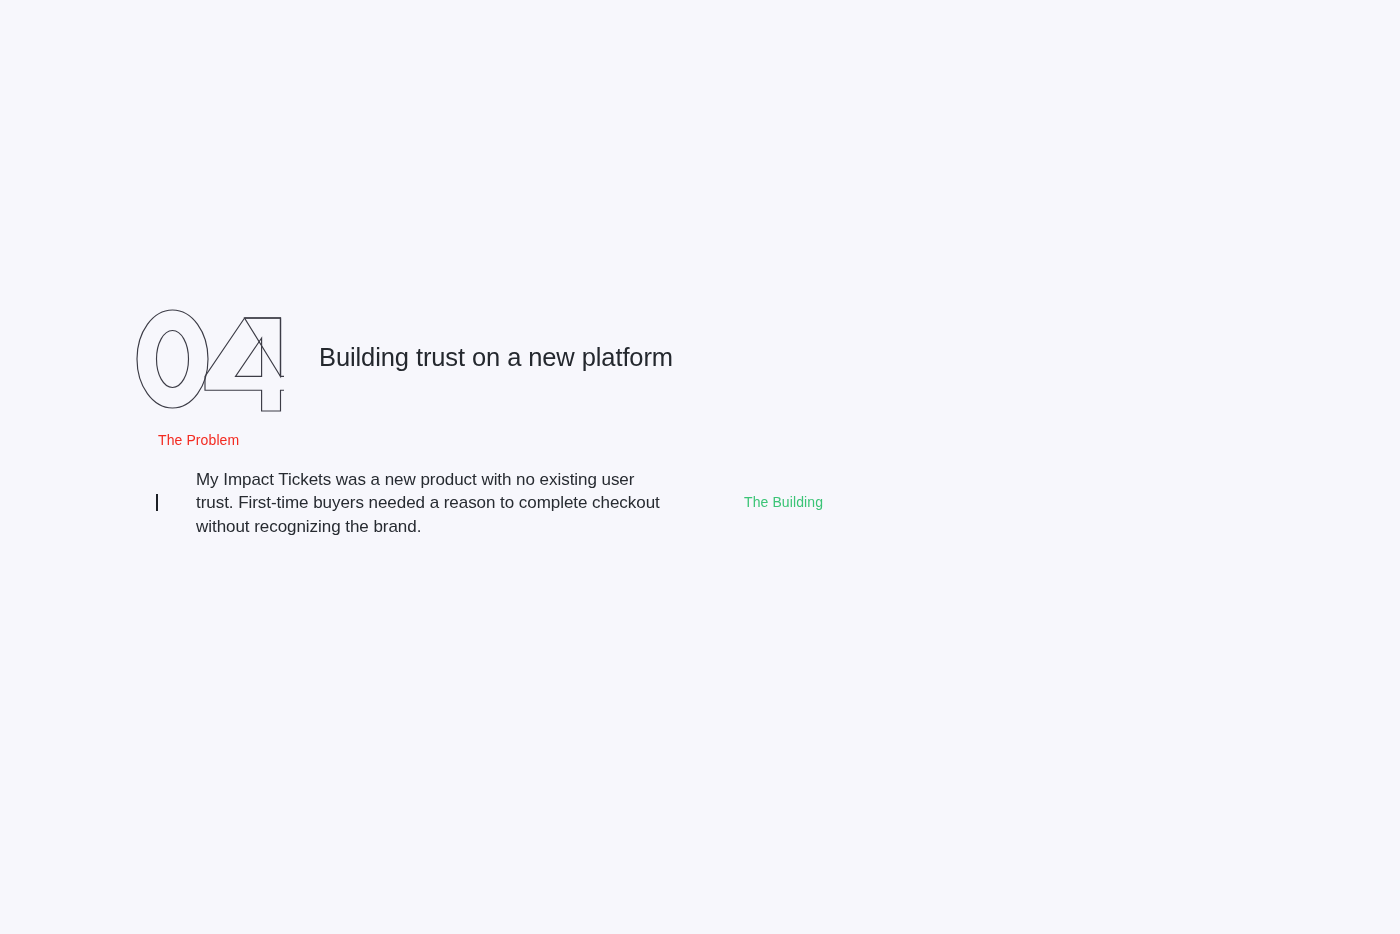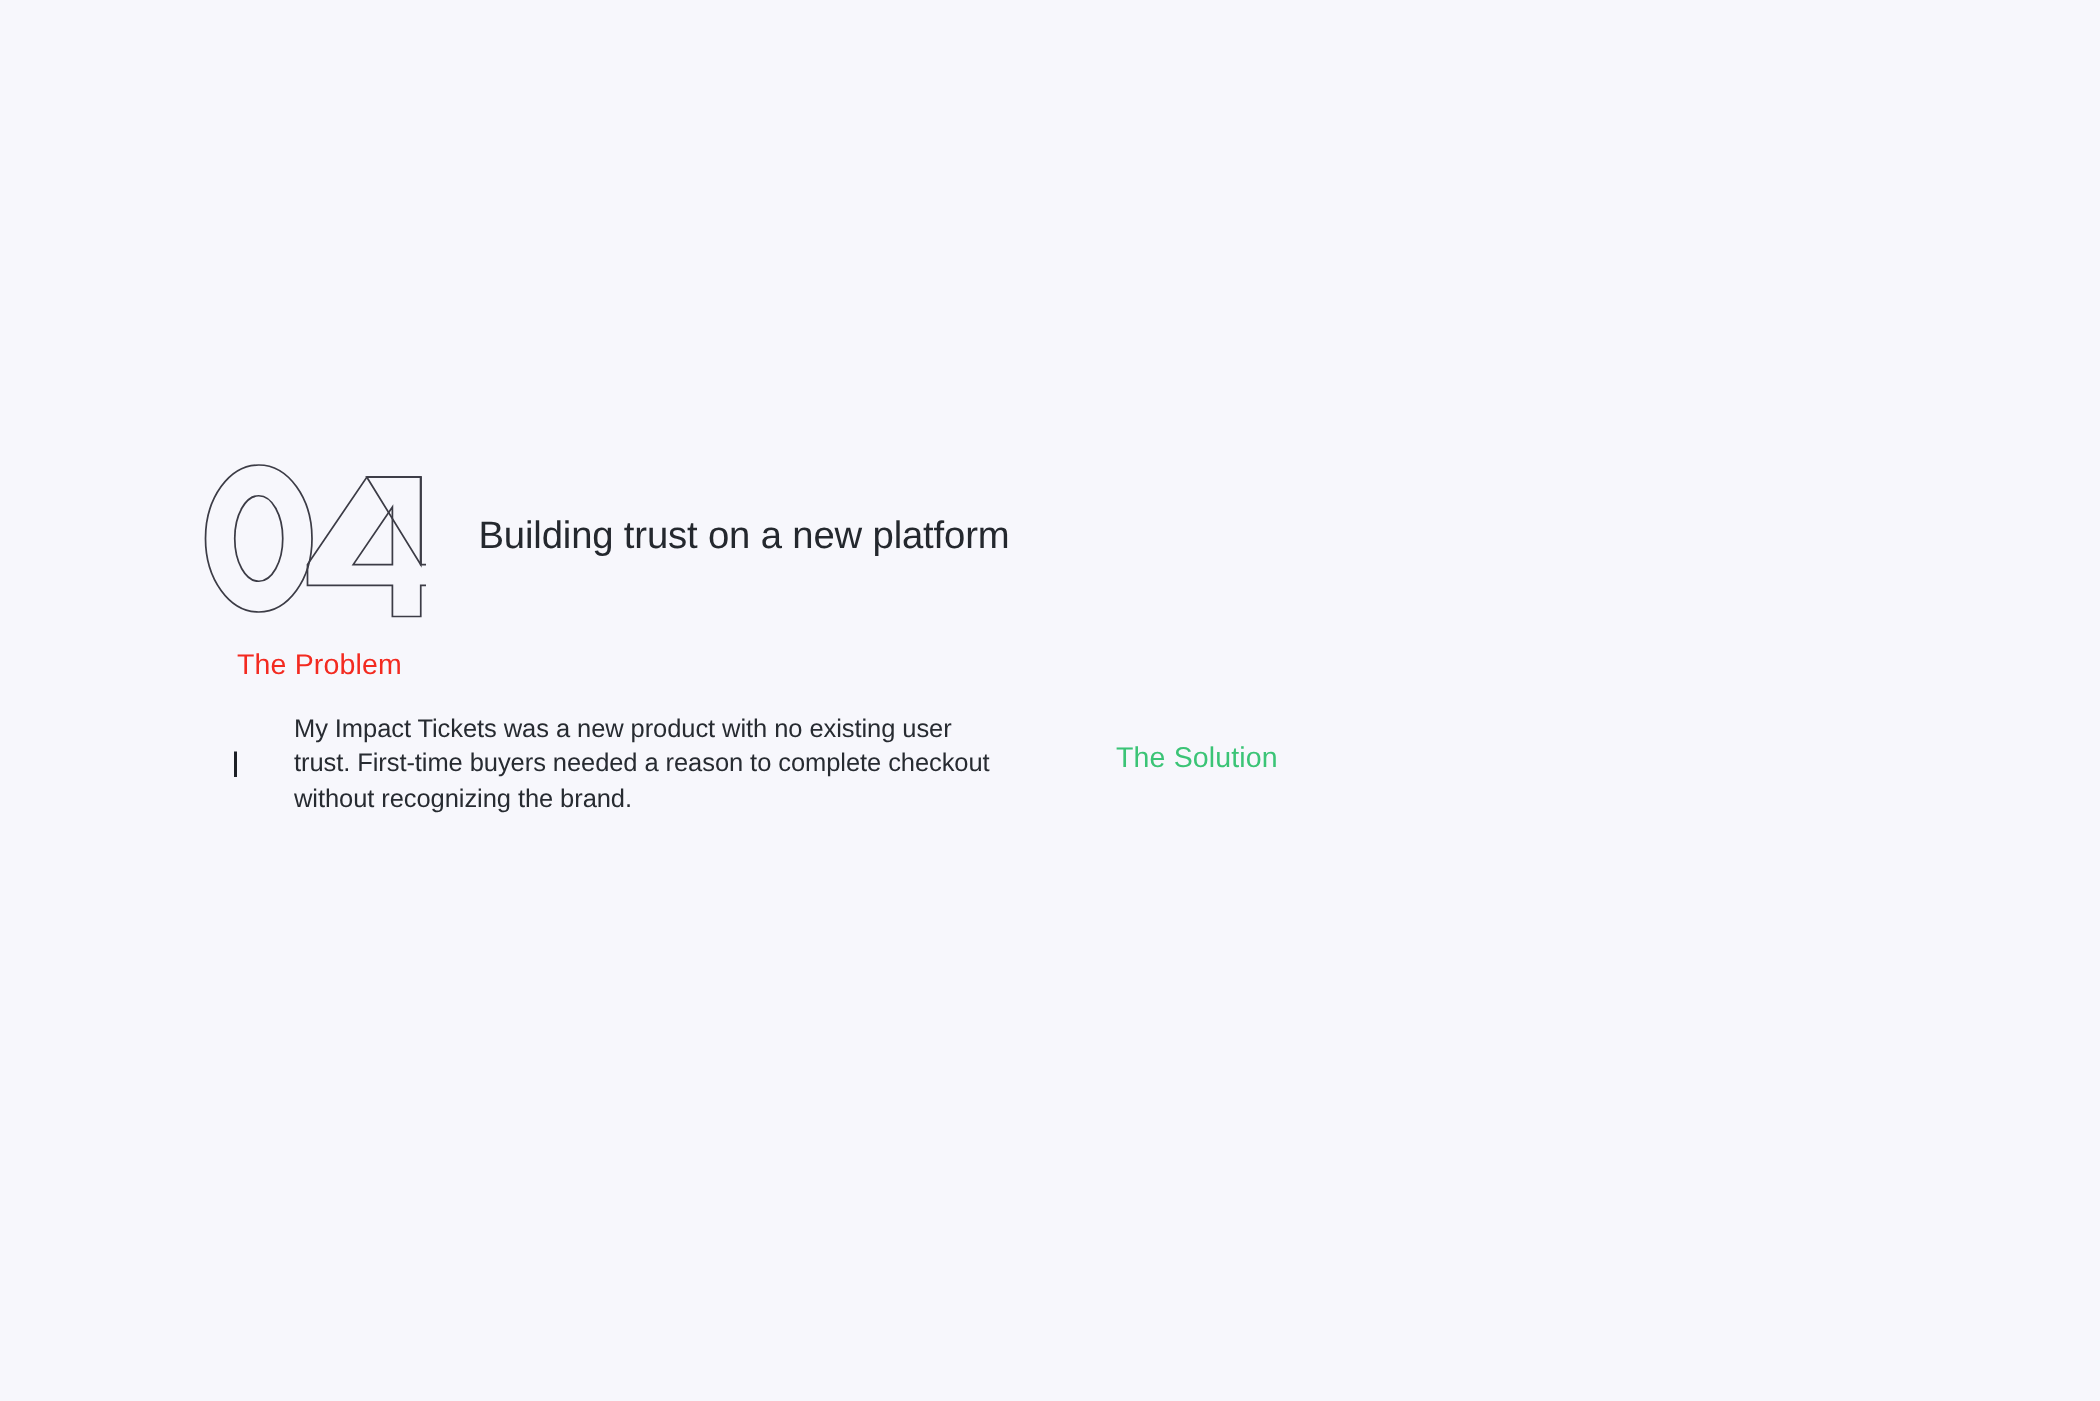--- a/index.html
+++ b/index.html
@@ -74,21 +74,21 @@
     width: 520px;
   }
 
   .block-solution {
     left: 742px;
     top: 494px;
     width: 500px;
   }
 
   .block-label {
-    font-size: 19px;
+    font-size: 14px;
     font-weight: 400;
     letter-spacing: 0.1px;
     line-height: 1.25;
     margin: 0 0 18px 2px;
   }
   .block-label.is-problem { color: #f32a20; }
   .block-label.is-solution { color: #3bc476; }
 
   .block-body-row {
     display: flex;
@@ -169,16 +169,16 @@
 
   <div class="block block-problem">
     <div class="block-label is-problem" style="color: rgb(243, 42, 32);">The Problem</div>
     <div class="block-body-row">
       <div class="block-rule"></div>
       <div class="block-text">My Impact Tickets was a new product with no existing user trust. First-time buyers needed a reason to complete checkout without recognizing the brand.</div>
     </div>
   </div>
 
   <div class="block block-solution">
-    <div class="block-label is-solution" style="color: rgb(59, 196, 118);">The Solution</div>
+    <div class="block-label is-solution" style="color: rgb(59, 196, 118);">The Building</div>
   </div>
 
 </div>
 
 </body></html>

